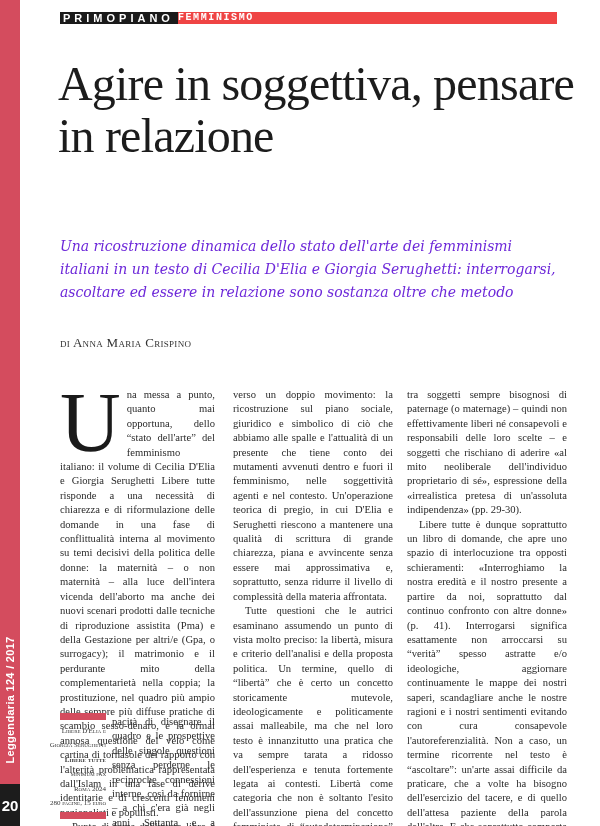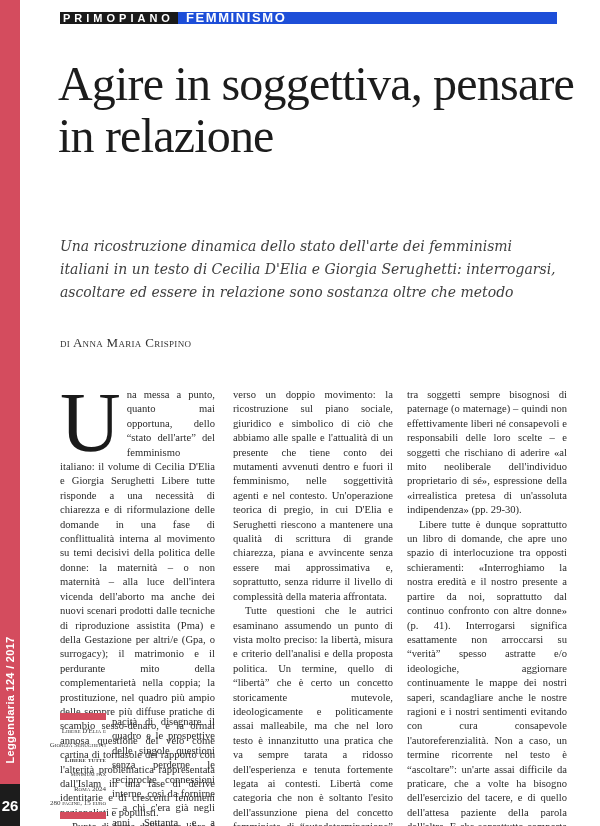--- a/index.html
+++ b/index.html
@@ -23,40 +23,40 @@
       font-size: 11px; color: #fff; letter-spacing: 0.3px;
     }
     .page-number {
       position: absolute; left: 0; top: 784px; width: 20px; height: 42px;
       background: #1c1c1c; color: #fff;
       display: flex; align-items: center; justify-content: center;
       font-family: "Liberation Sans", sans-serif; font-weight: bold; font-size: 15px;
     }
     .section-bar {
       position: absolute; left: 60px; top: 12px; width: 497px; height: 12px;
-      background: #1d4ed8; display: flex; align-items: center;
+      background: #ef4444; display: flex; align-items: center;
     }
     .section-main {
       background: #1a1a1a; color: #fff; height: 12px; line-height: 12px;
       font-family: "Liberation Sans", sans-serif; font-weight: bold;
       font-size: 11px; letter-spacing: 4px; padding: 0 4px 0 3px;
     }
     .section-sub {
-      color: #fff; font-family: Liberation Sans, sans-serif; font-weight: bold;
-      font-size: 13px; letter-spacing: 1.6px; padding-left: 8px; line-height: 12px;
+      color: #fff; font-family: Liberation Mono, monospace; font-weight: bold;
+      font-size: 10px; letter-spacing: 1.6px; line-height: 12px;
     }
     .headline {
       position: absolute; left: 58px; top: 58px; width: 520px; margin: 0;
       font-family: Liberation Serif, serif; font-weight: normal;
       font-size: 48px; line-height: 52px; color: #1c1c1c; letter-spacing: -0.8px;
     }
     .deck {
       position: absolute; left: 60px; top: 235px; width: 500px; margin: 0;
       font-family: "DejaVu Serif", serif; font-style: italic;
-      font-size: 14px; line-height: 23px; color: #404040;
+      font-size: 14px; line-height: 23px; color: #6d28d9;
     }
     .byline {
       position: absolute; left: 60px; top: 335px;
       font-family: "Liberation Serif", serif; font-size: 13px; color: #333;
       font-variant: small-caps; letter-spacing: 0.3px;
     }
     .col {
       position: absolute; top: 388px;
       font-family: "Liberation Serif", serif; font-size: 10.6px; line-height: 14.4px;
       color: #2a2a2a; text-align: justify; hyphens: auto;
@@ -84,21 +84,21 @@
       color: #2a2a2a; text-align: justify;
     }
   </style>
 </head>
 <body>
 
 <div class="left-band"></div>
 <div class="band-label">
   <span>Leggendaria 124 / 2017</span>
 </div>
-<div class="page-number">26</div>
+<div class="page-number">20</div>
 
 <div class="section-bar">
   <span class="section-main">PRIMOPIANO</span>
   <span class="section-sub">FEMMINISMO</span>
 </div>
 
 <h1 class="headline">Agire in soggettiva, pensare in relazione</h1>
 
 <p class="deck">Una ricostruzione dinamica dello stato dell'arte dei femminismi italiani in un testo di Cecilia D'Elia e Giorgia Serughetti: interrogarsi, ascoltare ed essere in relazione sono sostanza oltre che metodo</p>
 

